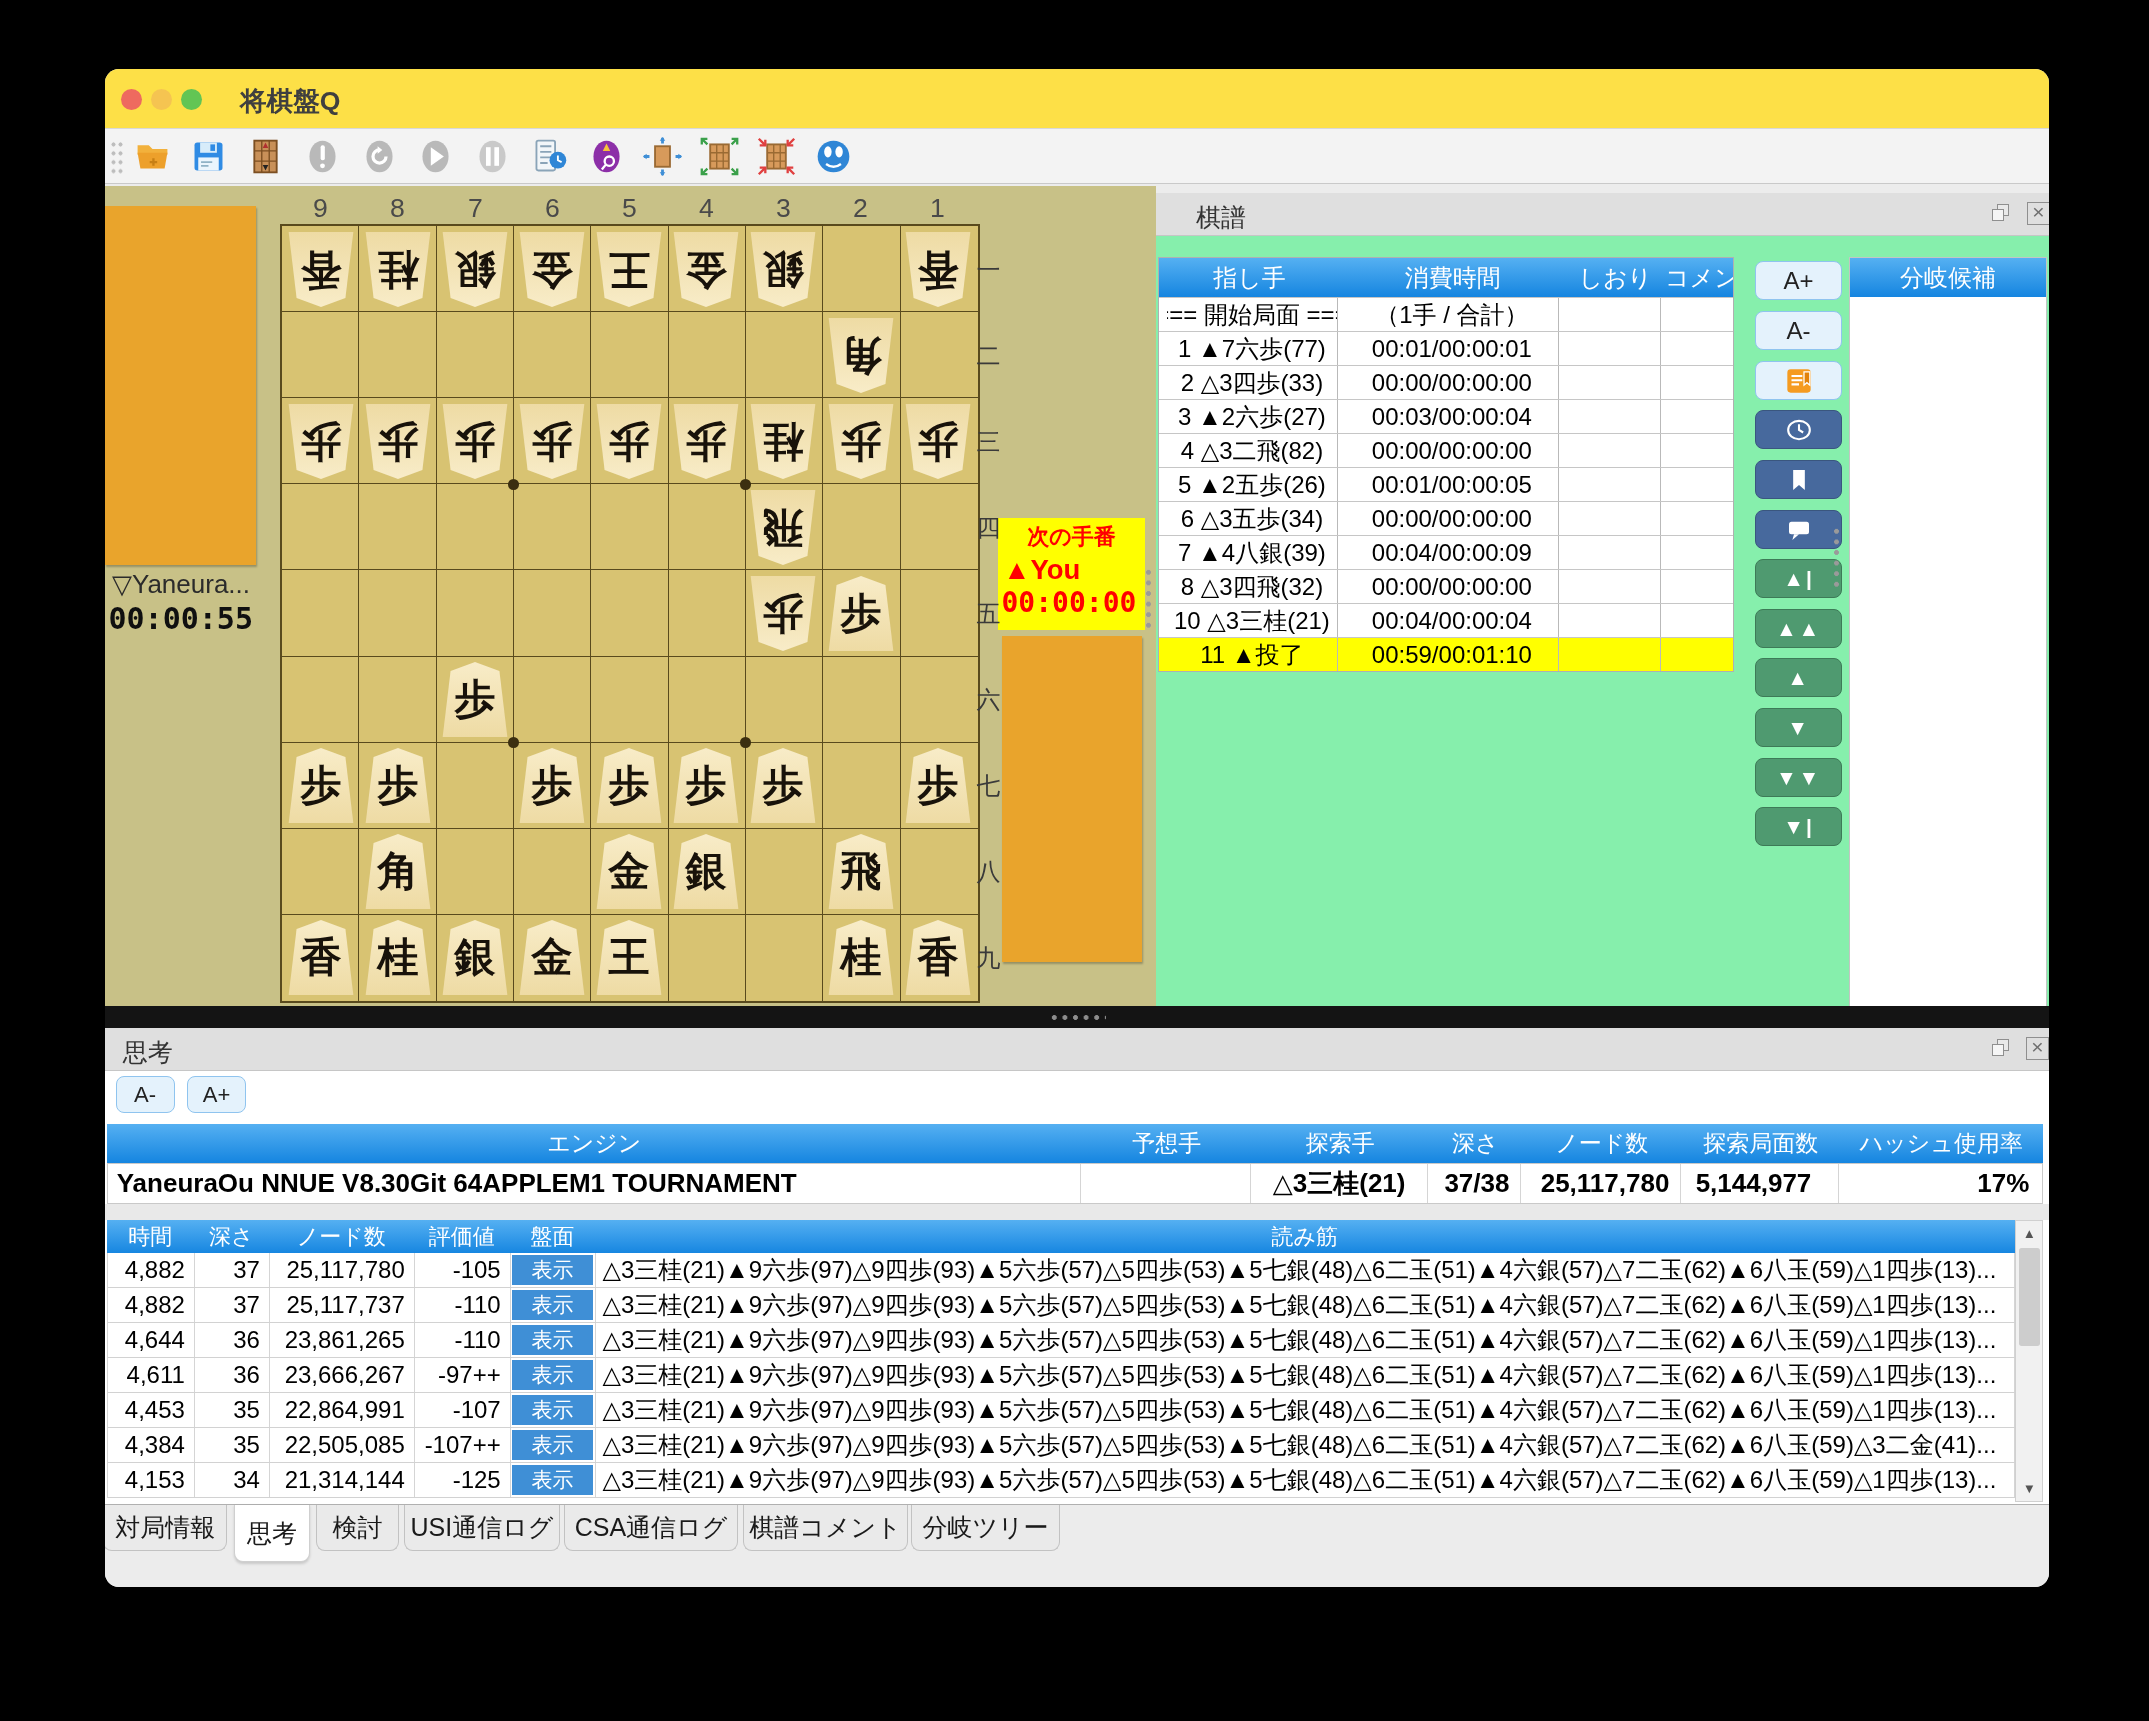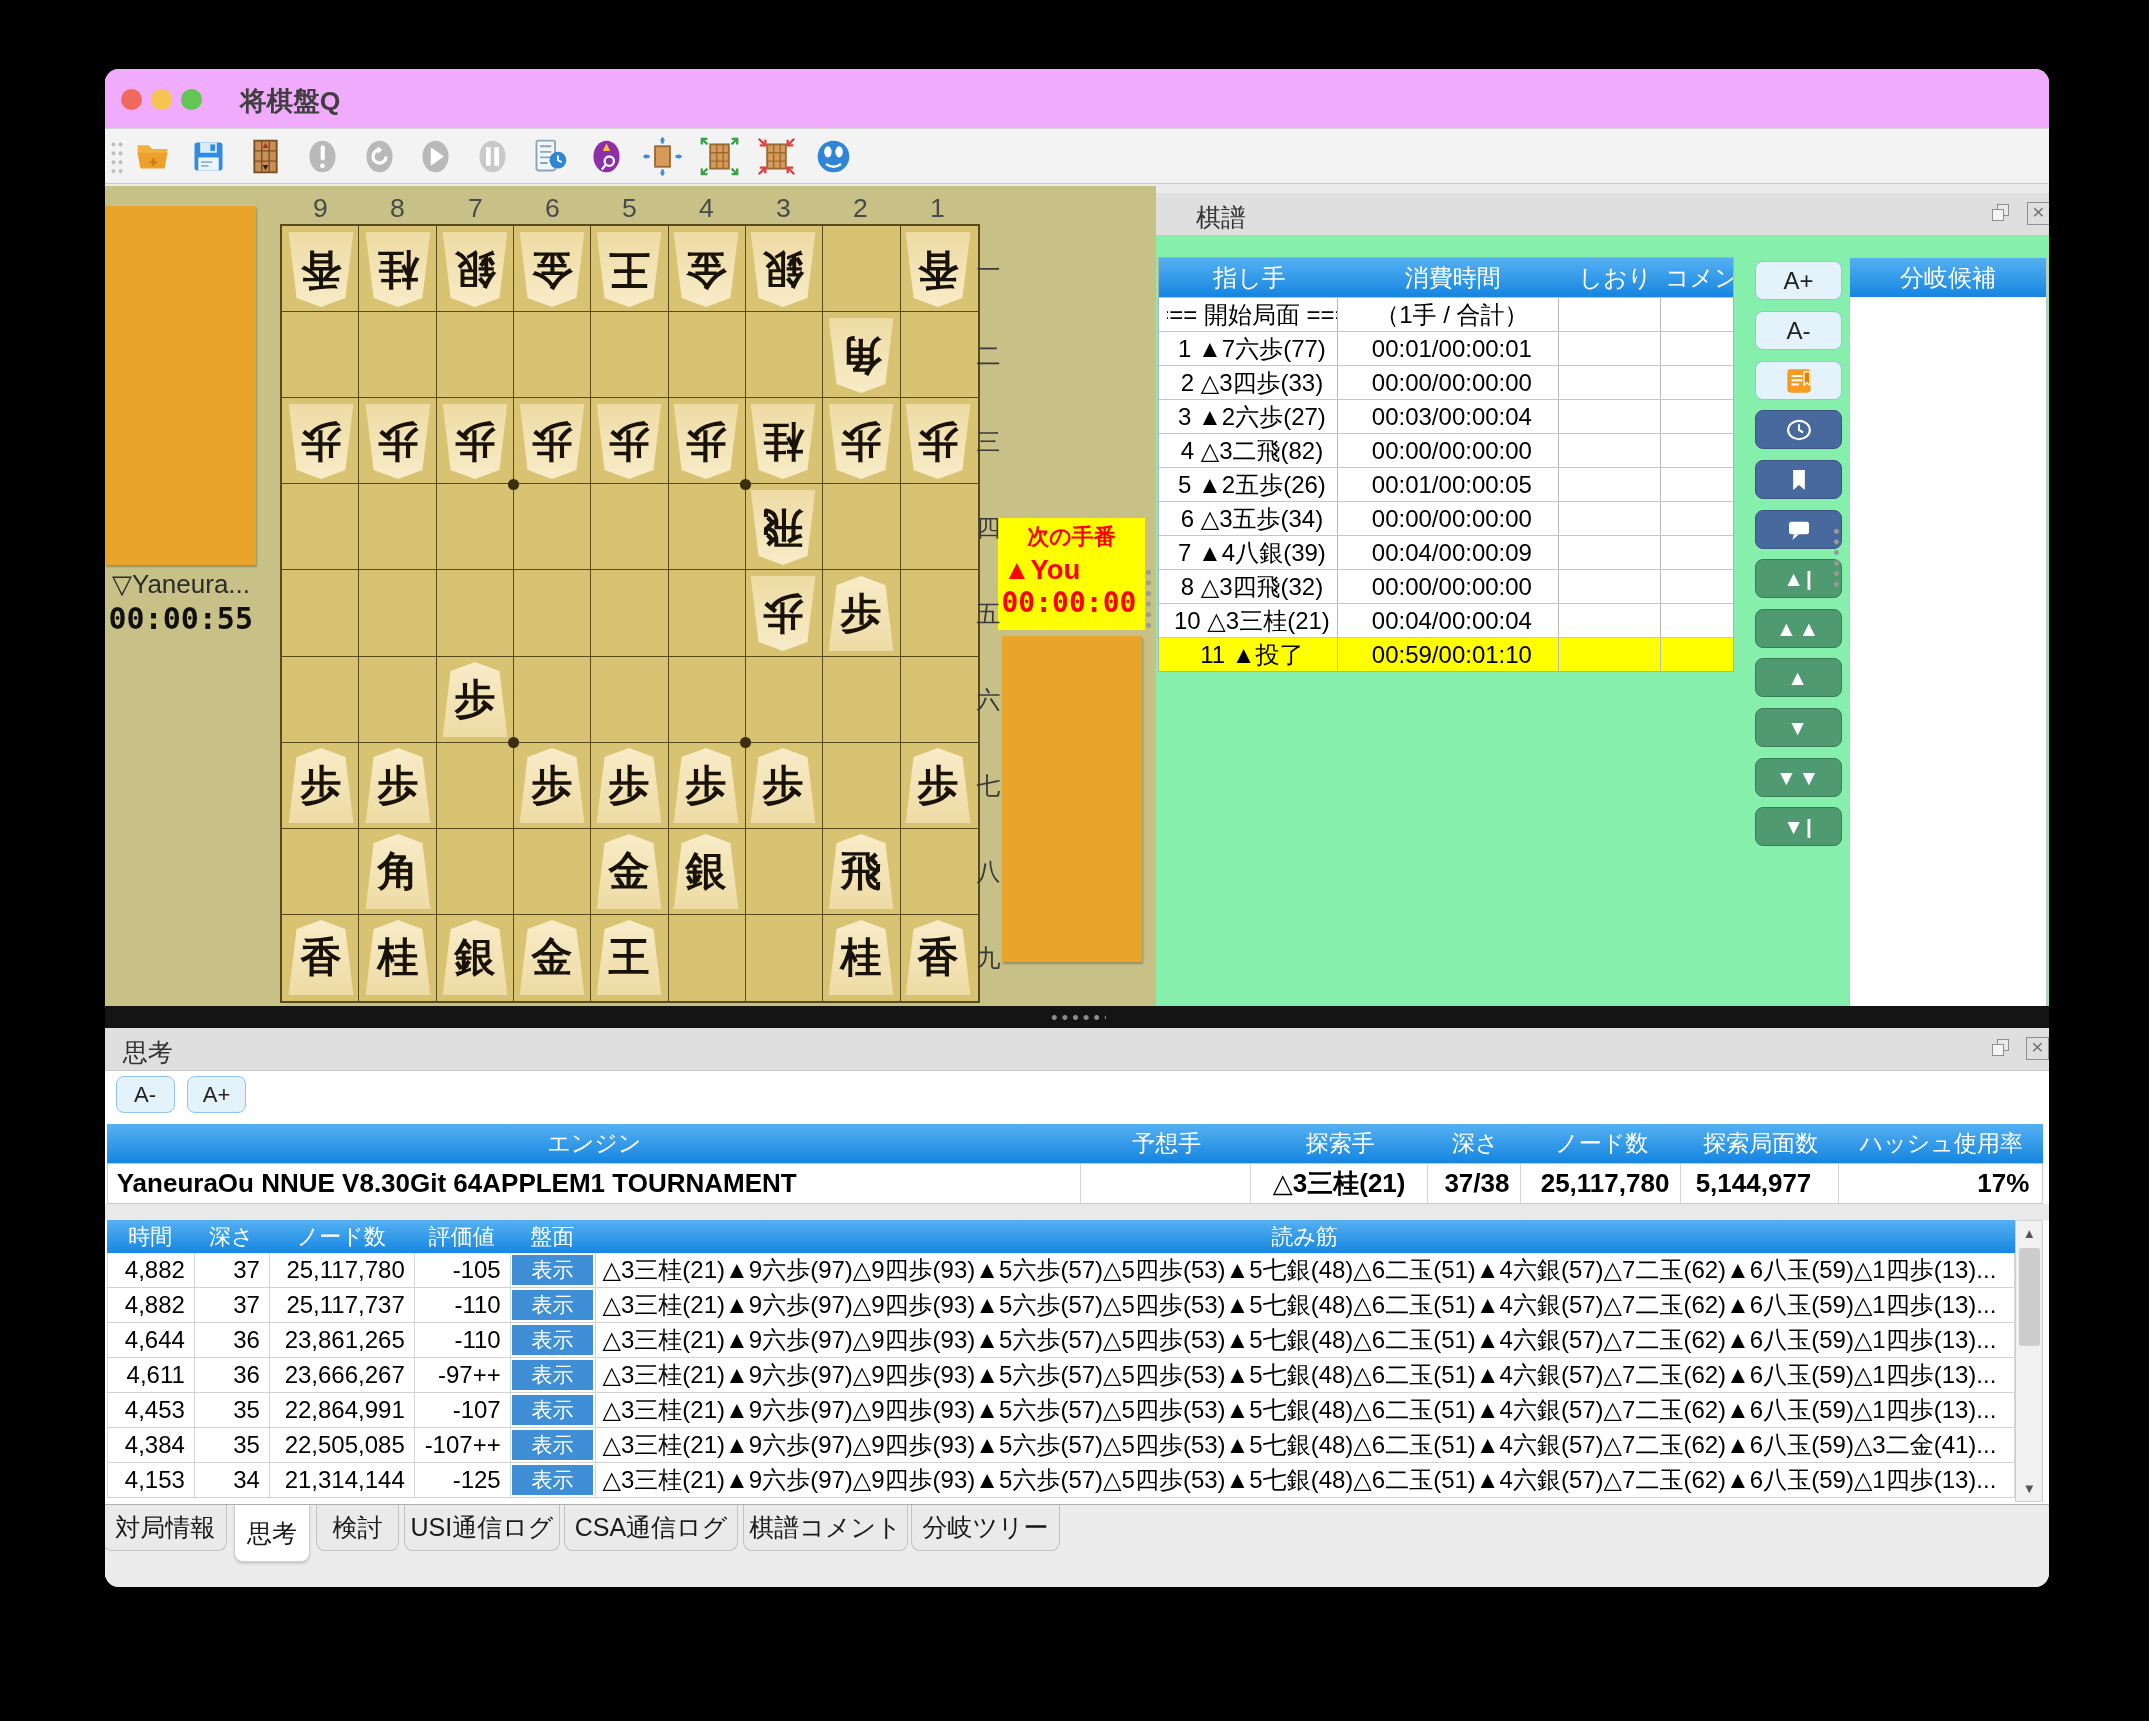--- a/index.html
+++ b/index.html
@@ -1,20 +1,20 @@
 <!DOCTYPE html>
 <html style="font-size:14px"><head>
 <meta charset="utf-8">
 <style>
   * { margin:0; padding:0; box-sizing:border-box; }
   html,body { width:2149px; height:1722px; background:#000; font-family:"Liberation Sans","DejaVu Sans",sans-serif; }
   .window { position:absolute; left:105px; top:69px; width:1944px; height:1518px; background:#ececec; border-radius:14px; overflow:hidden; }
 
   
-  .titlebar { position:absolute; left:0; top:0; width:100%; height:60px; background:#f0abfc; border-bottom:0.9px solid #d8d8d8; }
+  .titlebar { position:absolute; left:0; top:0; width:100%; height:60px; background:#fde047; border-bottom:0.9px solid #d8d8d8; }
   .tl { position:absolute; top:19.5px; width:21px; height:21px; border-radius:50%; }
   .tl.red { left:16px; background:#ee6a5f; } .tl.yellow { left:46px; background:#f5c451; } .tl.green { left:76px; background:#62c554; }
   .win-title { position:absolute; left:135px; top:14px; font-size:26.6px; font-weight:bold; color:#3f3f3f; }
 
   
   .toolbar { position:absolute; left:0; top:60px; width:100%; height:55px; background:#f3f3f3; border-bottom:1.8px solid #c9c9c9; }
   .grip { position:absolute; left:5.3px; top:10.6px; width:14px; height:34px; background-image:radial-gradient(circle,#bdbdbd 1.8px,transparent 2.3px); background-size:7px 8.9px; }
   .tbtn { position:absolute; top:7px; width:41px; height:41px; cursor:default; }
   .tbtn svg { width:100%; height:100%; }
 

